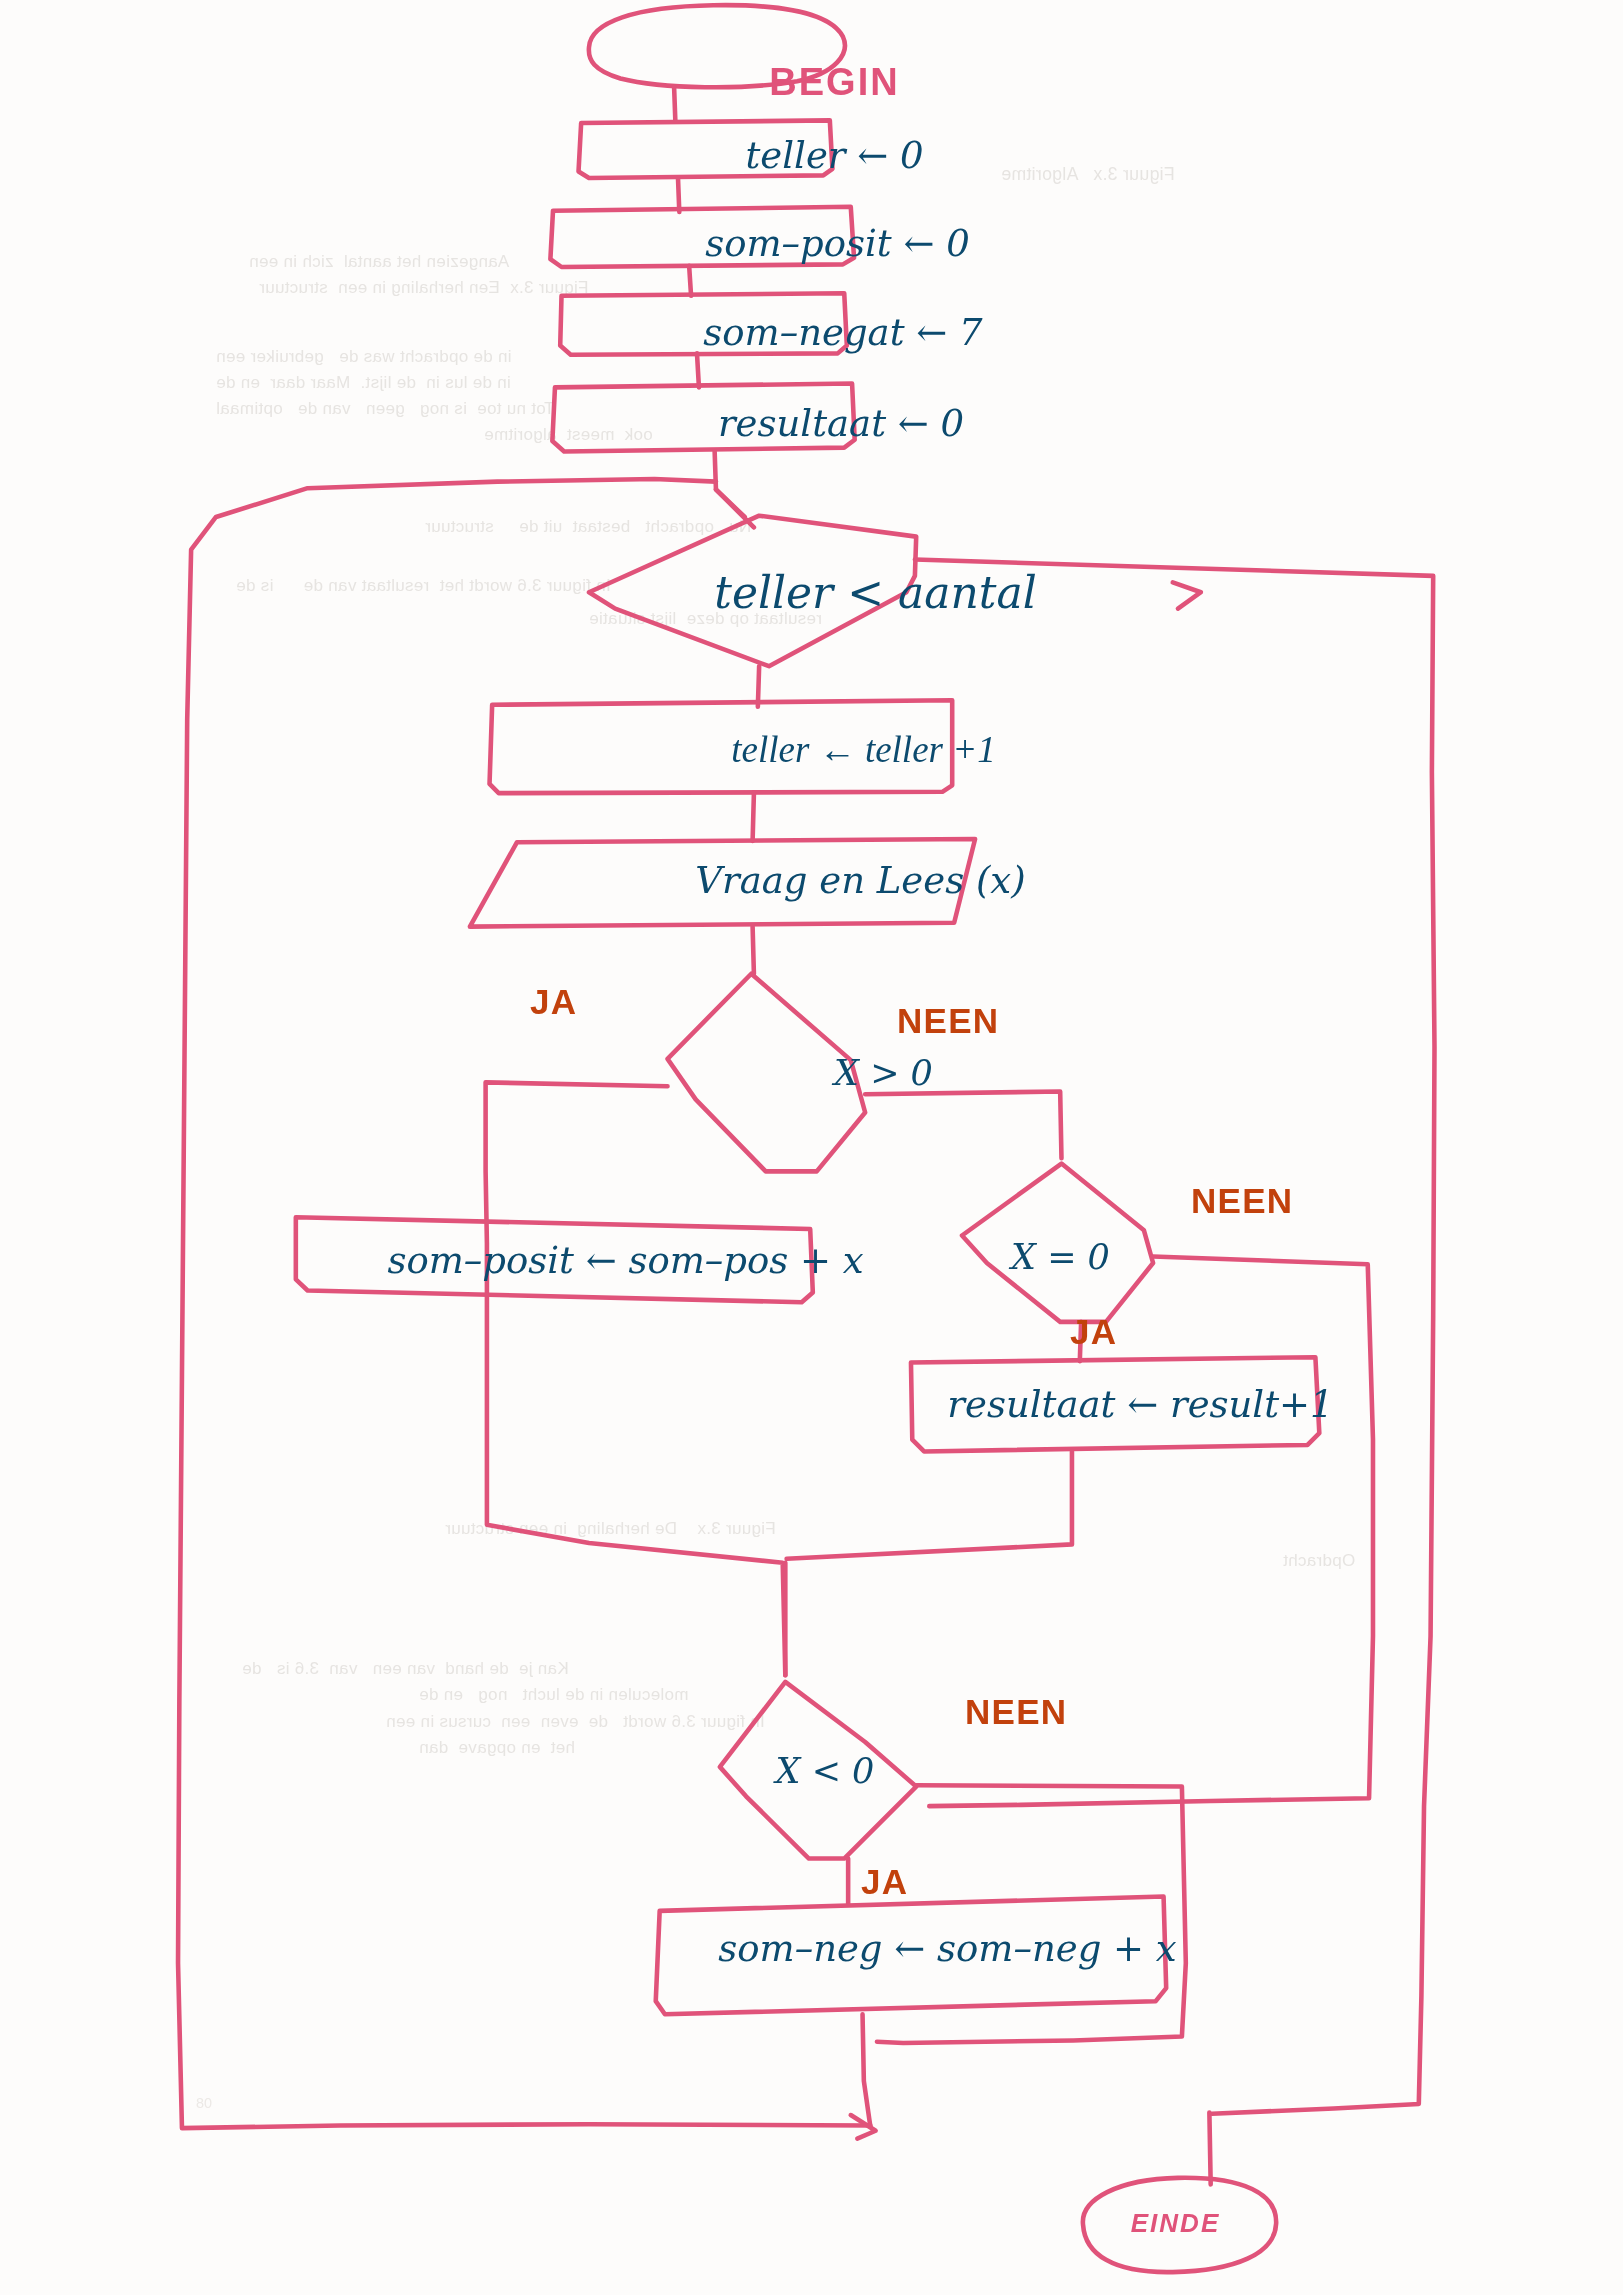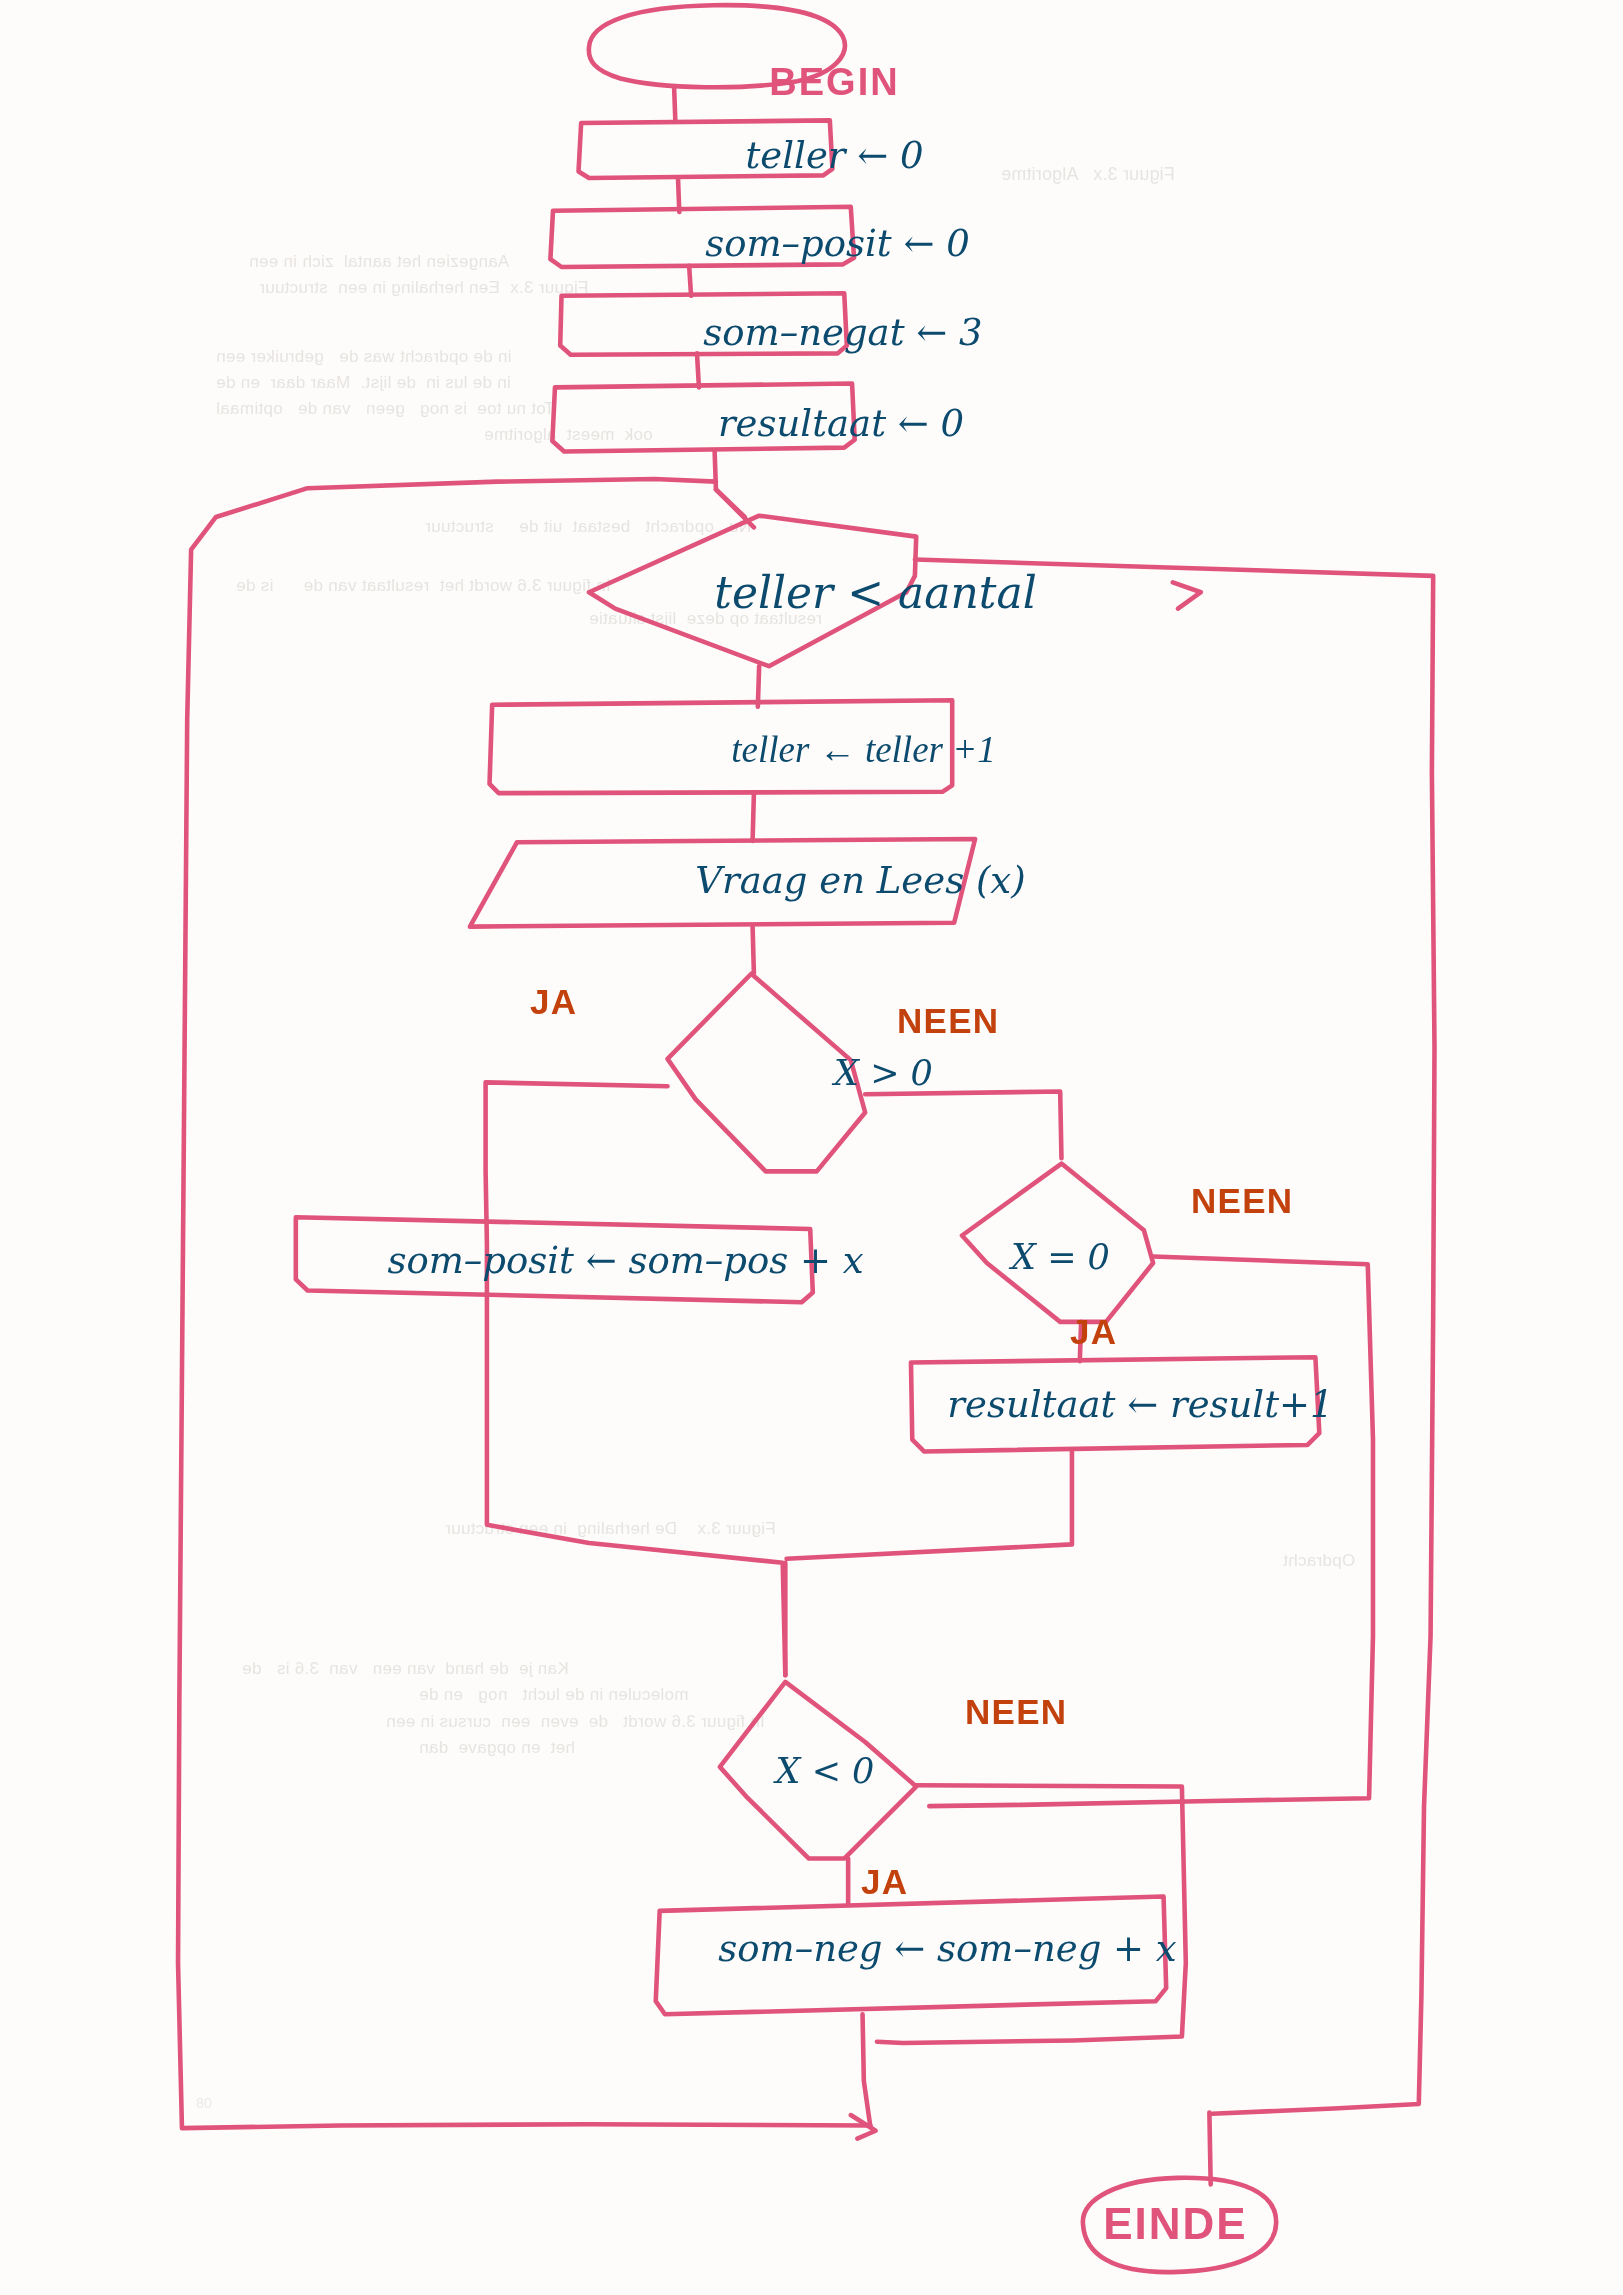--- a/index.html
+++ b/index.html
@@ -211,32 +211,32 @@
                  C 1700,3474 1658,3444 1655,3400 Z"></path>
       </g>
       <path d="M 1848,3228 L 1850,3338"></path>
     </g>
   </svg>
 
   <div id="node-labels">
       <div class="term-label" style="left: 746px; top: 46px; width: 177px; height: 72px; display: flex; align-items: center; justify-content: center; font-size: 38px;">BEGIN</div>
       <div class="node-label" style="left: 707px; top: 121px; width: 255px; height: 69px; display: flex; align-items: center; justify-content: center; font-size: 37px;">teller ← 0</div>
       <div class="node-label" style="left: 687px; top: 209px; width: 301px; height: 69px; display: flex; align-items: center; justify-content: center; font-size: 37px;">som–posit ← 0</div>
-      <div class="node-label" style="left: 694px; top: 298px; width: 298px; height: 69px; display: flex; align-items: center; justify-content: center; font-size: 37px;">som–negat ← 3</div>
+      <div class="node-label" style="left: 694px; top: 298px; width: 298px; height: 69px; display: flex; align-items: center; justify-content: center; font-size: 37px;">som–negat ← 7</div>
       <div class="node-label" style="left: 687px; top: 389px; width: 308px; height: 69px; display: flex; align-items: center; justify-content: center; font-size: 37px;">resultaat ← 0</div>
       <div class="node-label" style="left: 712px; top: 517px; width: 327px; height: 151px; display: flex; align-items: center; justify-content: center; font-size: 44px;">teller &lt; aantal</div>
       <div class="node-label" style="left: 615px; top: 707px; width: 497px; height: 85px; display: flex; align-items: center; justify-content: center; font-size: 37px; font-family: Liberation Serif, serif;">teller ← teller +1</div>
       <div class="node-label" style="left: 602px; top: 841px; width: 517px; height: 79px; display: flex; align-items: center; justify-content: center; font-size: 37px;">Vraag en Lees (x)</div>
       <div class="node-label" style="left: 779px; top: 975px; width: 209px; height: 196px; display: flex; align-items: center; justify-content: center; font-size: 35px;">X &gt; 0</div>
       <div class="node-label" style="left: 295px; top: 1214px; width: 661px; height: 92px; display: flex; align-items: center; justify-content: center; font-size: 37px;">som–posit ← som–pos + x</div>
       <div class="node-label" style="left: 959px; top: 1172px; width: 203px; height: 170px; display: flex; align-items: center; justify-content: center; font-size: 35px;">X = 0</div>
       <div class="node-label" style="left: 923px; top: 1358px; width: 399px; height: 92px; display: flex; align-items: center; justify-content: center; font-size: 37px; margin-left: 18px;">resultaat ← result+1</div>
       <div class="node-label" style="left: 727px; top: 1689px; width: 196px; height: 164px; display: flex; align-items: center; justify-content: center; font-size: 35px;">X &lt; 0</div>
       <div class="node-label" style="left: 661px; top: 1901px; width: 497px; height: 95px; display: flex; align-items: center; justify-content: center; font-size: 37px; padding-left: 38px;">som–neg ← som–neg + x</div>
-      <div class="term-label" style="left: 1087px; top: 2186px; width: 177px; height: 75px; display: flex; align-items: center; justify-content: center; font-size: 44px;">EINDE</div>
+      <div class="term-label" style="left: 1087px; top: 2186px; width: 177px; height: 75px; display: flex; align-items: center; justify-content: center; font-size: 26px; font-style: italic;">EINDE</div>
     </div>
 
   <div id="branch-labels">
       <div class="branch-label" style="left: 530px; top: 982px; font-size: 35px;">JA</div>
       <div class="branch-label" style="left: 897px; top: 1001px; font-size: 35px;">NEEN</div>
       <div class="branch-label" style="left: 1191px; top: 1181px; font-size: 35px;">NEEN</div>
       <div class="branch-label" style="left: 1070px; top: 1312px; font-size: 35px;">JA</div>
       <div class="branch-label" style="left: 965px; top: 1692px; font-size: 35px;">NEEN</div>
       <div class="branch-label" style="left: 861px; top: 1862px; font-size: 35px;">JA</div>
     </div>

